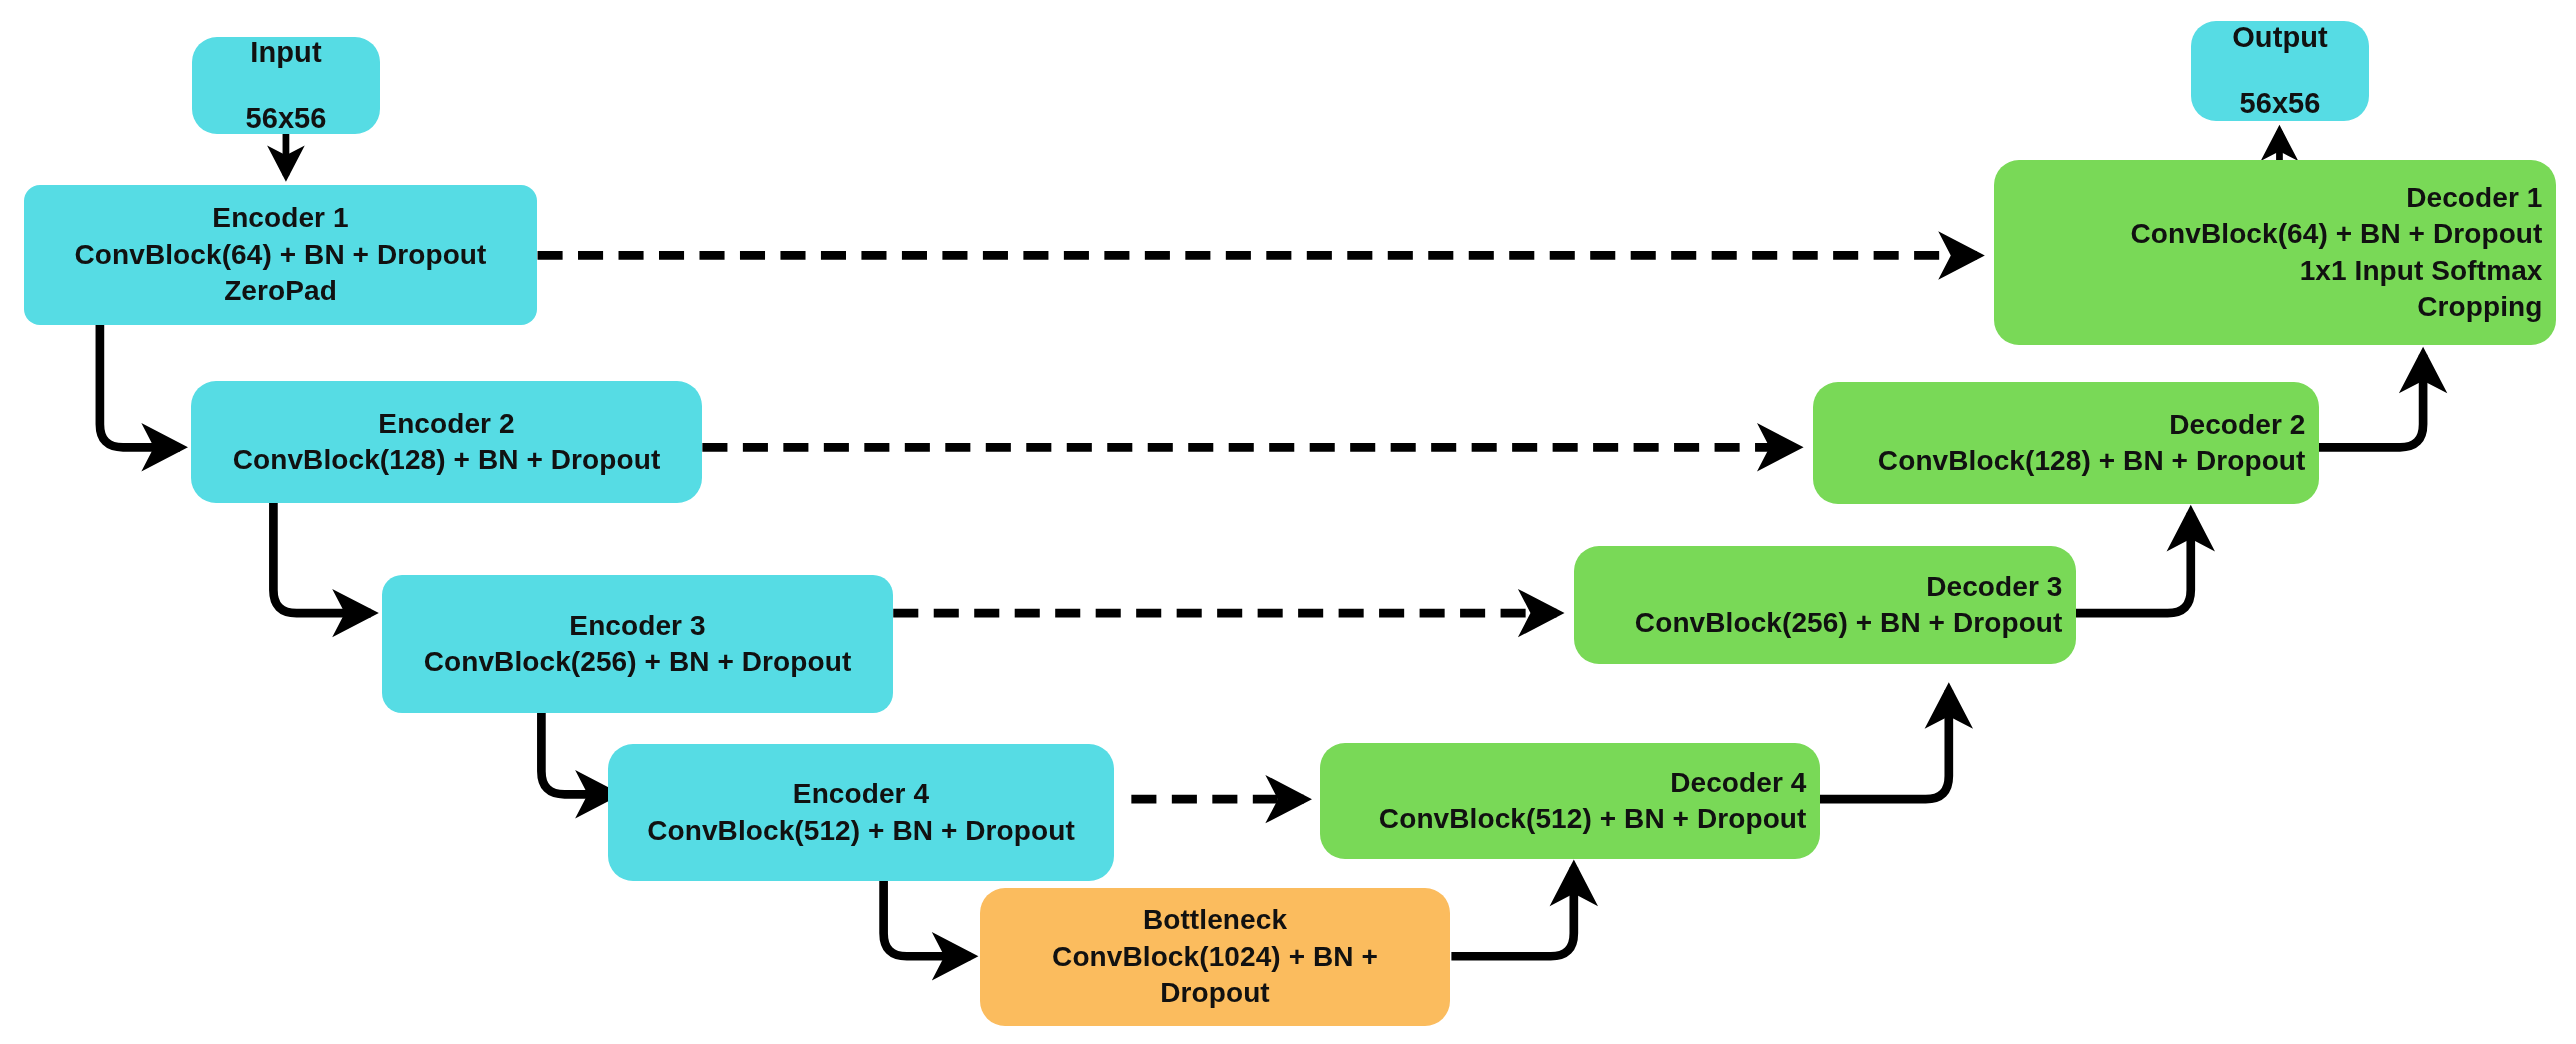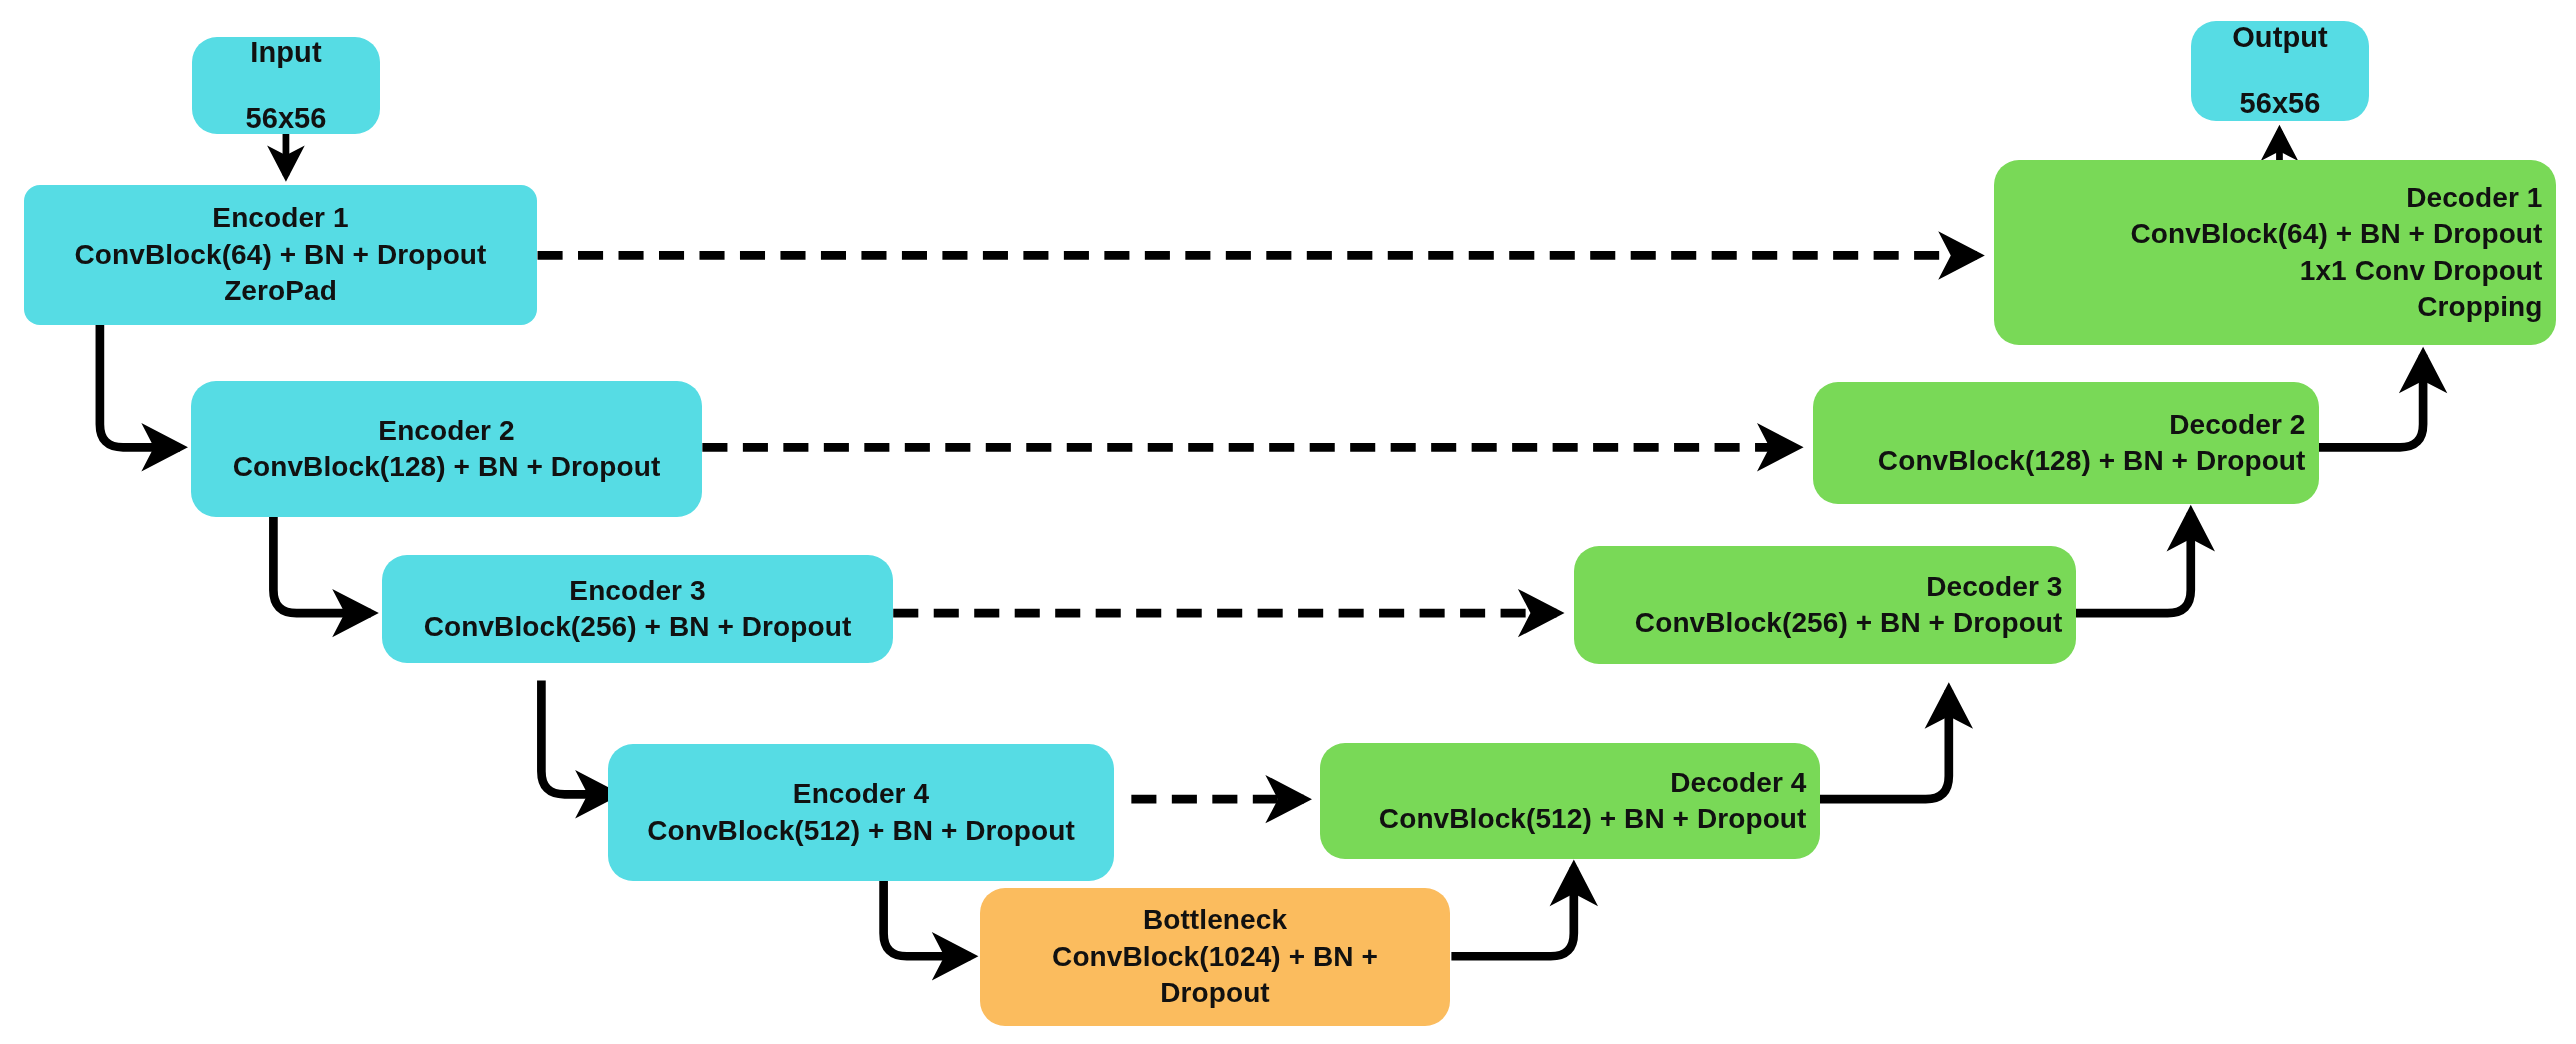--- a/index.html
+++ b/index.html
@@ -91,26 +91,26 @@
     <span class="line">Input</span>
     <span class="line">56x56</span>
   </div>
 
   <div class="node n-cyan fs-mid" style="left:24px; top:185px; width:513px; height:140px;border-radius:16px;">
     <span class="line">Encoder 1</span>
     <span class="line">ConvBlock(64) + BN + Dropout</span>
     <span class="line">ZeroPad</span>
   </div>
 
-  <div class="node n-cyan fs-mid" style="left:191px; top:381px; width:511px; height:136px;">
+  <div class="node n-cyan fs-mid" style="left:191px; top:381px; width:511px; height:122px;">
     <span class="line">Encoder 2</span>
     <span class="line">ConvBlock(128) + BN + Dropout</span>
   </div>
 
-  <div class="node n-cyan fs-mid" style="left:382px; top:555px; width:511px; height:108px;">
+  <div class="node n-cyan fs-mid" style="left:382px; top:575px; width:511px; height:138px;border-radius:20px;">
     <span class="line">Encoder 3</span>
     <span class="line">ConvBlock(256) + BN + Dropout</span>
   </div>
 
   <div class="node n-cyan fs-mid" style="left:608px; top:724px; width:506px; height:137px;margin-top:20px;">
     <span class="line">Encoder 4</span>
     <span class="line">ConvBlock(512) + BN + Dropout</span>
   </div>
 
   <div class="node n-orange fs-mid" style="left:980px; top:888px; width:470px; height:138px;">
@@ -130,21 +130,21 @@
   </div>
 
   <div class="node n-green fs-mid" style="left:1813px; top:382px; width:506px; height:122px;padding-left:23px;">
     <span class="line">Decoder 2</span>
     <span class="line">ConvBlock(128) + BN + Dropout</span>
   </div>
 
   <div class="node n-green fs-mid" style="left:1994px; top:160px; width:562px; height:185px;">
     <span class="line">Decoder 1</span>
     <span class="line">ConvBlock(64) + BN + Dropout</span>
-    <span class="line">1x1 Conv Dropout</span>
+    <span class="line">1x1 Input Softmax</span>
     <span class="line">Cropping</span>
   </div>
 
   <div class="node n-cyan fs-big" style="left:2191px; top:21px; width:178px; height:100px;">
     <span class="line">Output</span>
     <span class="line">56x56</span>
   </div>
 
 </div>
 

